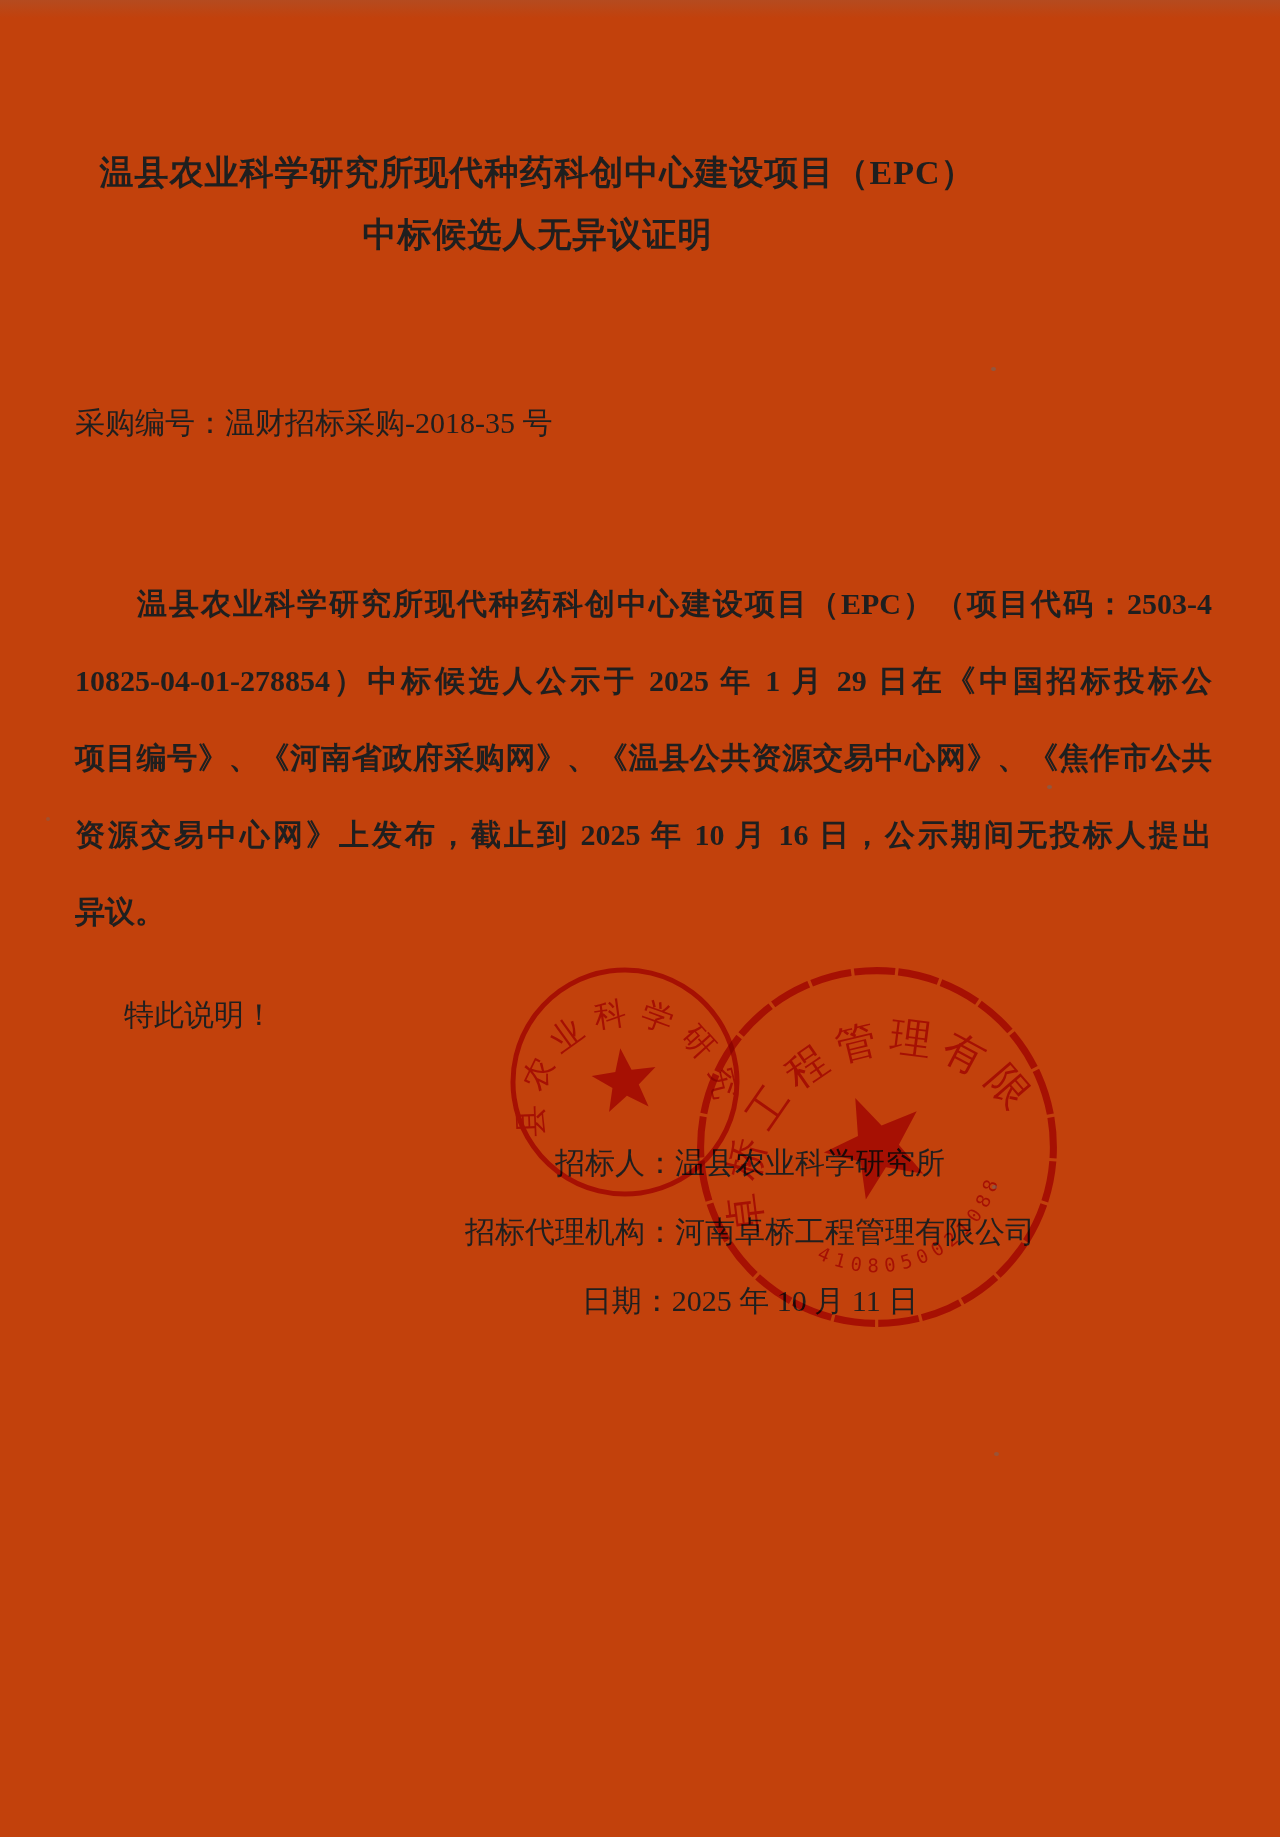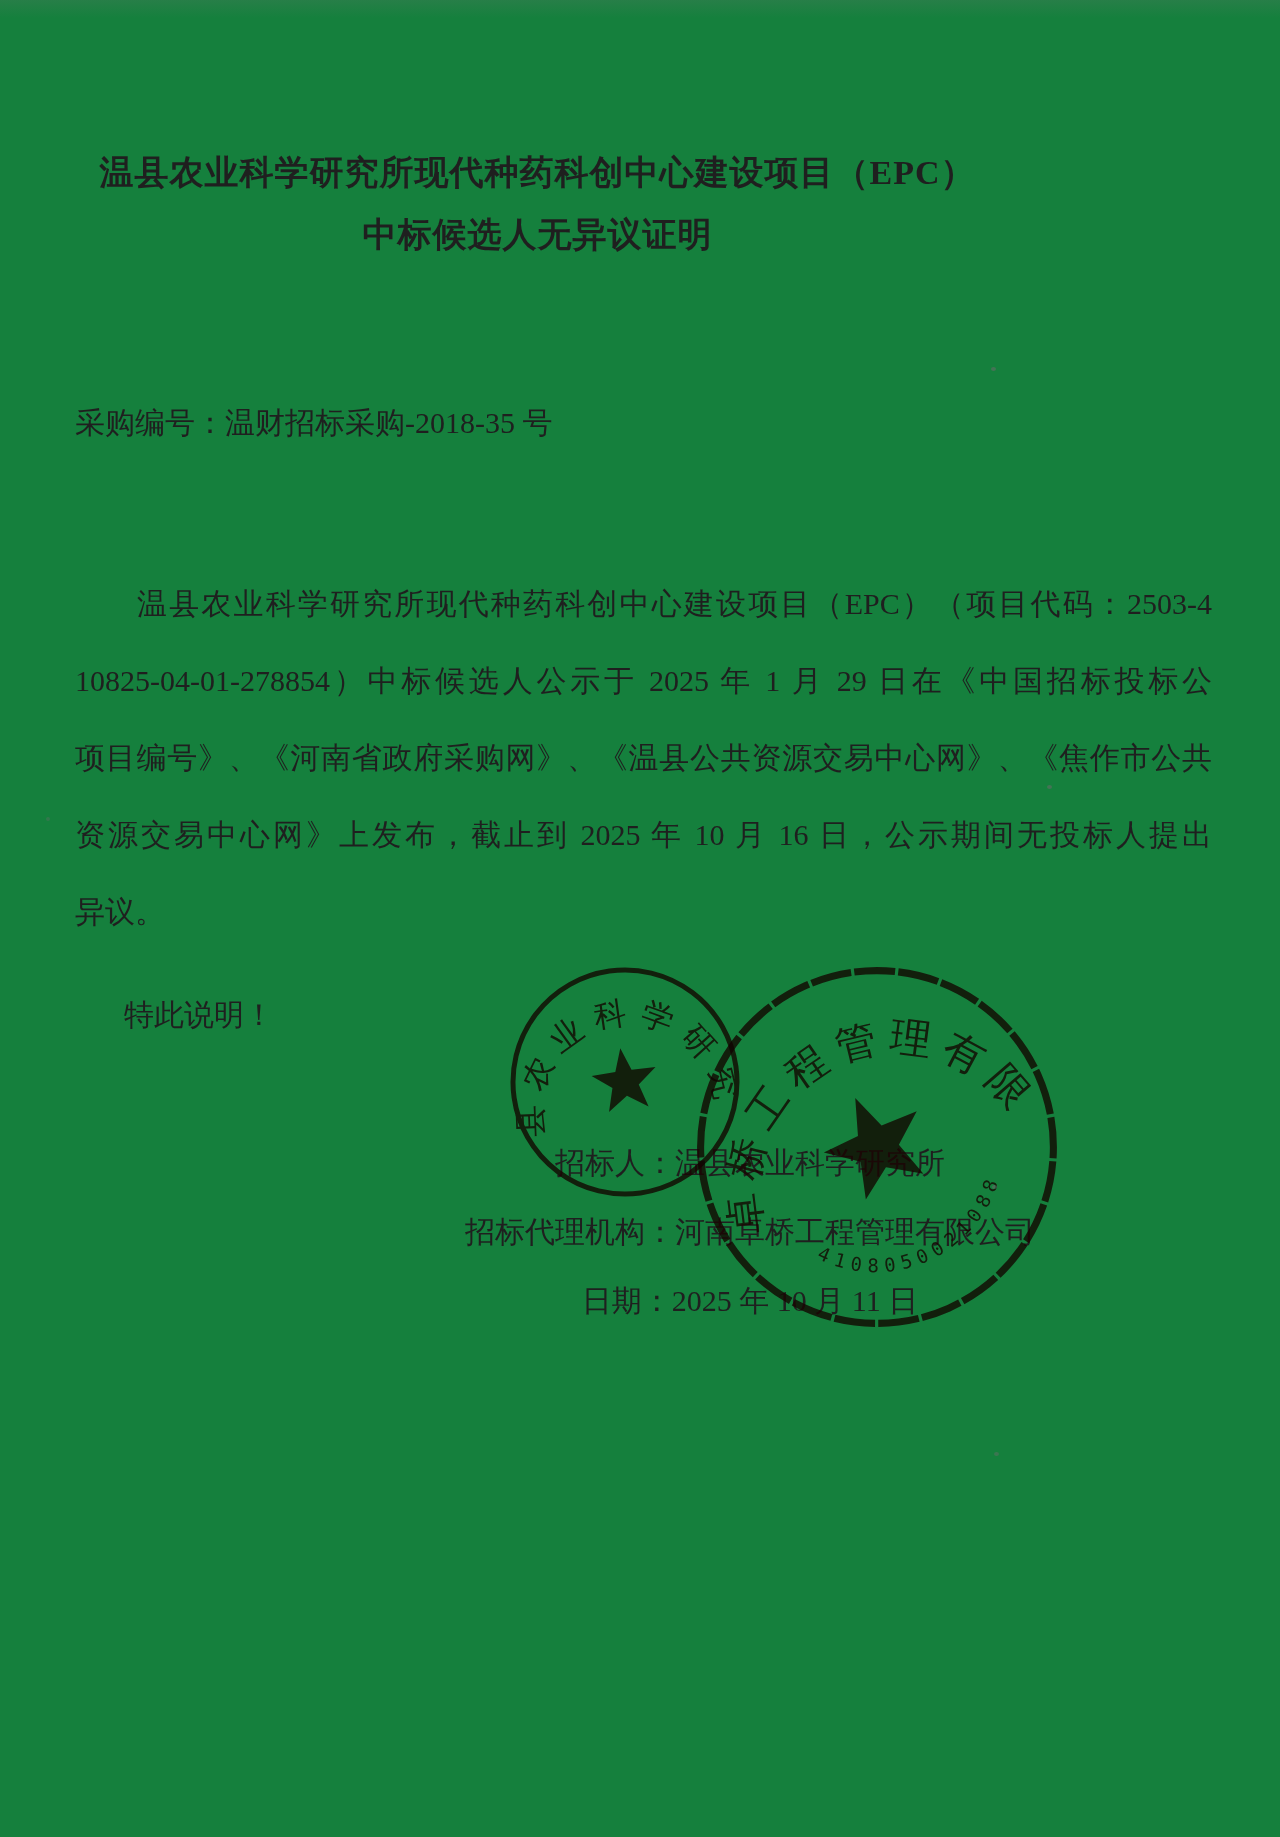--- a/index.html
+++ b/index.html
@@ -1,20 +1,20 @@
 <!DOCTYPE html>
 <html><head>
 <meta charset="utf-8">
 <style>
   html,body{margin:0;padding:0;background:#e8e8e8;}
   .page{
     position:relative;
     width:1280px;height:1837px;
     margin:0 auto;
-    background:#15803d;
+    background:#c2410c;
     overflow:hidden;
     font-family:"Liberation Serif","DejaVu Serif",serif;
     color:#1f1f1f;
   }
   .page::before{
     content:"";position:absolute;left:0;top:0;right:0;height:18px;
     background:linear-gradient(180deg,rgba(120,120,120,.18),rgba(120,120,120,0));
     pointer-events:none;
   }
   .title-block{
@@ -23,21 +23,21 @@
     letter-spacing:1px;
   }
   .meta-block{
     position:absolute;left:75px;top:380px;width:1140px;
     font-size:30px;line-height:85px;
   }
   .body-block{
     position:absolute;left:75px;top:565px;width:1137px;
     font-size:30px;line-height:77px;
   }
-  .body-line{white-space:nowrap;}
+  .body-line{white-space:nowrap;font-weight:bold;}
   .body-line.just{white-space:normal;text-align:justify;text-align-last:justify;}
   .body-line.indent{padding-left:62px;}
   .closing{
     position:absolute;left:124px;top:995px;
     font-size:30px;line-height:40px;
   }
   .sig-block{
     position:absolute;left:380px;top:1128px;width:740px;
     text-align:center;font-size:30px;line-height:69px;
   }

